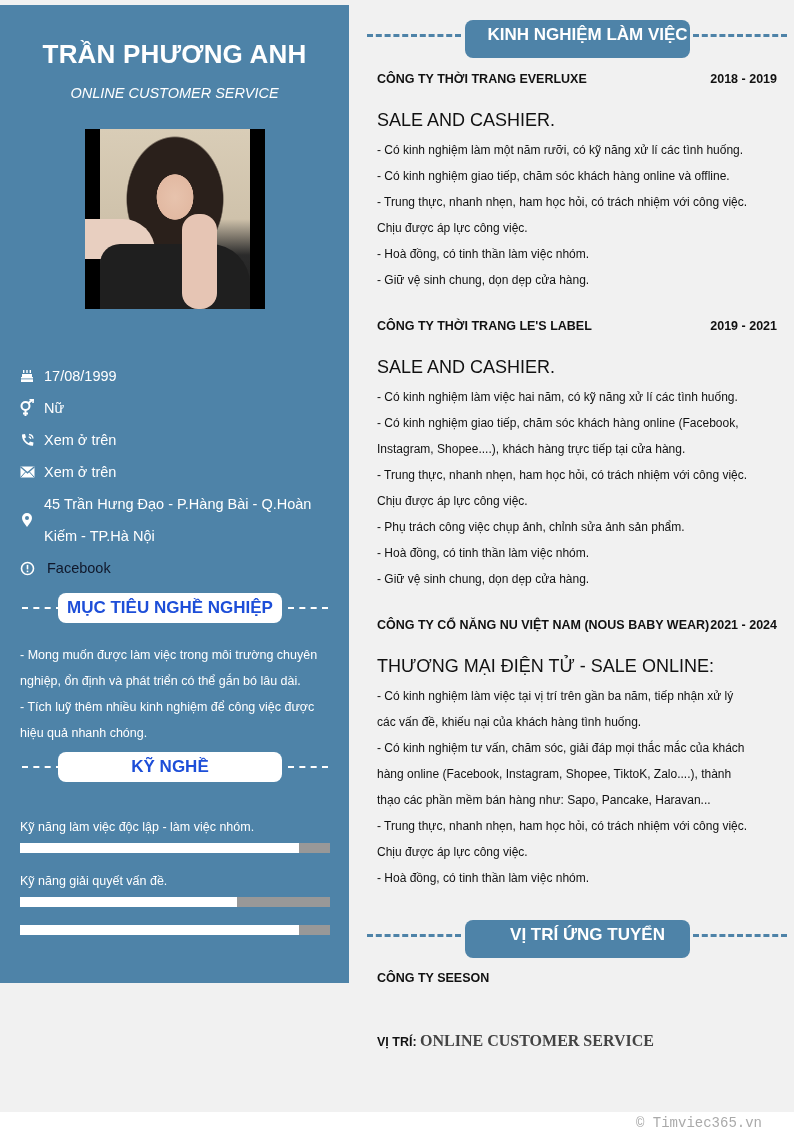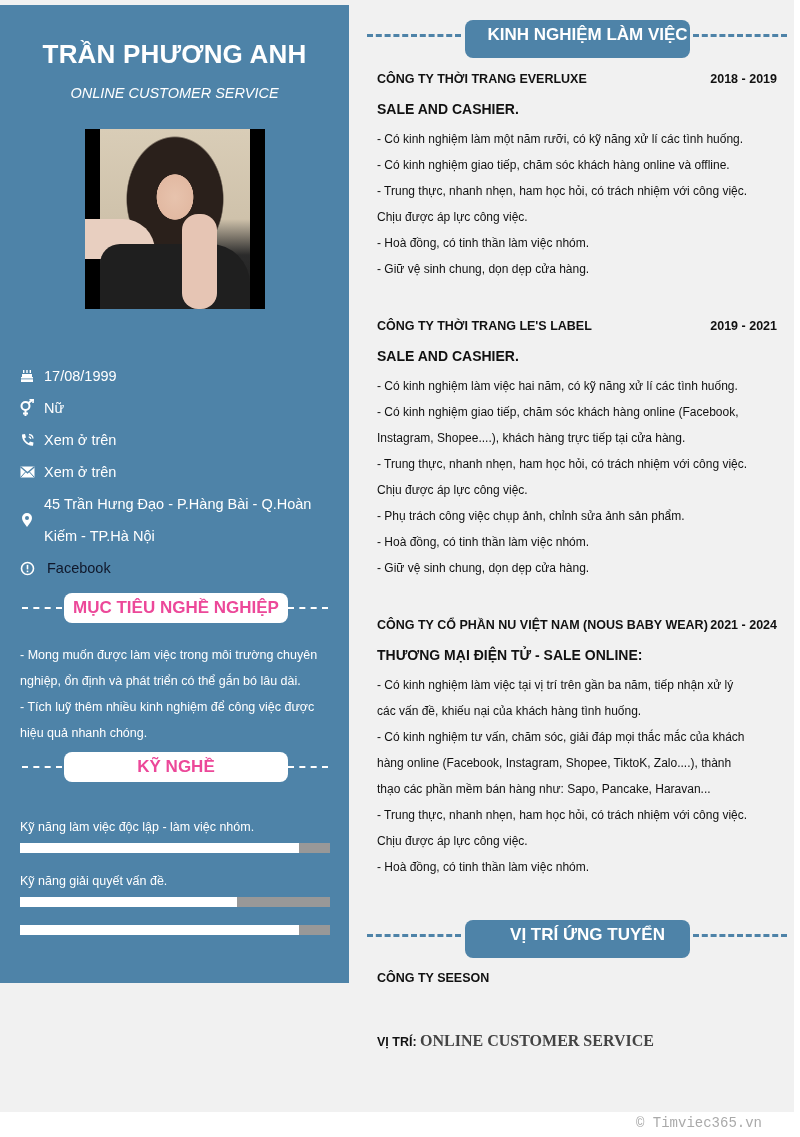--- a/index.html
+++ b/index.html
@@ -25,41 +25,41 @@
   .info-list { position: absolute; left: 18px; top: 355px; width: 320px; }
   .info-row { display: flex; align-items: center; font-size: 14.5px; line-height: 32px; }
   .info-row .icon { width: 18px; height: 18px; margin-right: 8px; display: flex; align-items: center; justify-content: center; flex-shrink: 0; }
   .info-row .multi { line-height: 32px; }
   .info-row.muted { color: #0f172a; }
 
   .side-heading { position: absolute; left: 20px; width: 310px; height: 30px; }
   .side-heading .dash { position: absolute; top: 14px; height: 0; border-top: 2px dashed #fff; width: 40px; }
   .side-heading .dash.l { left: 2px; }
   .side-heading .dash.r { right: 2px; }
-  .side-heading .pill { position: absolute; left: 44px; width: 224px; top: 0; height: 30px; background: #fff; border-radius: 8px; color: #ec4899; font-weight: bold; font-size: 17px; text-align: center; line-height: 30px; }
+  .side-heading .pill { position: absolute; left: 38px; width: 224px; top: 0; height: 30px; background: #fff; border-radius: 8px; color: #1d4ed8; font-weight: bold; font-size: 17px; text-align: center; line-height: 30px; }
 
   .objective { position: absolute; left: 20px; top: 637px; width: 315px; font-size: 12.5px; line-height: 26px; }
 
   .skills { position: absolute; left: 20px; top: 812px; width: 310px; }
   .skill { margin-bottom: 0; }
   .skill-label { font-size: 12.5px; line-height: 20px; height: 26px; }
   .skill-bar { width: 310px; height: 10px; background: #989898; margin-bottom: 18px; }
   .skill-fill { height: 10px; background: #fff; }
 
   
   .main { position: absolute; left: 367px; top: 0; width: 420px; }
   .main-heading { position: absolute; left: 0; width: 420px; height: 30px; }
   .main-heading .dash { position: absolute; top: 14px; border-top: 3px dashed #4e83a8; height: 0; }
   .main-heading .dash.l { left: 0; width: 94px; }
   .main-heading .dash.r { right: 0; width: 94px; }
   .main-heading .pill { position: absolute; left: 98px; width: 225px; height: 38px; top: 0; background: #4e83a8; color: #fff; border-radius: 8px; text-align: center; font-weight: bold; font-size: 17px; line-height: 30px; padding-left: 20px; }
 
   .job { position: absolute; left: 10px; width: 400px; }
   .job-head { display: flex; justify-content: space-between; font-size: 12.5px; font-weight: bold; line-height: 18px; }
-  .job-role { font-size: 14px; font-weight: bold; margin-top: 12px; line-height: 18px; }
+  .job-role { font-size: 18px; font-weight: normal; margin-top: 23px; line-height: 18px; }
   .job-lines { margin-top: 8px; font-size: 12px; line-height: 26px; }
 
   .apply-company { position: absolute; left: 10px; top: 971px; font-size: 12.5px; font-weight: bold; }
   .apply-position { position: absolute; left: 10px; top: 1032px; font-size: 12.5px; font-weight: bold; }
   .apply-position .val { font-family: "Liberation Serif", "DejaVu Serif", serif; font-size: 16px; color: #444; font-weight: bold; }
 
   .watermark { position: absolute; left: 636px; top: 1115px; font-family: "Liberation Mono", "DejaVu Sans Mono", monospace; font-size: 14px; color: #aaa; }
 </style>
 </head>
 <body>
@@ -220,21 +220,21 @@
         <div>- Trung thực, nhanh nhẹn, ham học hỏi, có trách nhiệm với công việc.</div>
         <div>Chịu được áp lực công việc.</div>
         <div>- Phụ trách công việc chụp ảnh, chỉnh sửa ảnh sản phẩm.</div>
         <div>- Hoà đồng, có tinh thần làm việc nhóm.</div>
         <div>- Giữ vệ sinh chung, dọn dẹp cửa hàng.</div>
       </div>
     </div>
 
     <div class="job" style="top:616px;">
       <div class="job-head">
-        <span>CÔNG TY CỔ PHẦN NU VIỆT NAM (NOUS BABY WEAR)</span>
+        <span>CÔNG TY CỔ NĂNG NU VIỆT NAM (NOUS BABY WEAR)</span>
         <span>2021 - 2024</span>
       </div>
       <div class="job-role">THƯƠNG MẠI ĐIỆN TỬ - SALE ONLINE:</div>
       <div class="job-lines">
         <div>- Có kinh nghiệm làm việc tại vị trí trên gần ba năm, tiếp nhận xử lý</div>
         <div>các vấn đề, khiếu nại của khách hàng tình huống.</div>
         <div>- Có kinh nghiệm tư vấn, chăm sóc, giải đáp mọi thắc mắc của khách</div>
         <div>hàng online (Facebook, Instagram, Shopee, TiktoK, Zalo....), thành</div>
         <div>thạo các phần mềm bán hàng như: Sapo, Pancake, Haravan...</div>
         <div>- Trung thực, nhanh nhẹn, ham học hỏi, có trách nhiệm với công việc.</div>

